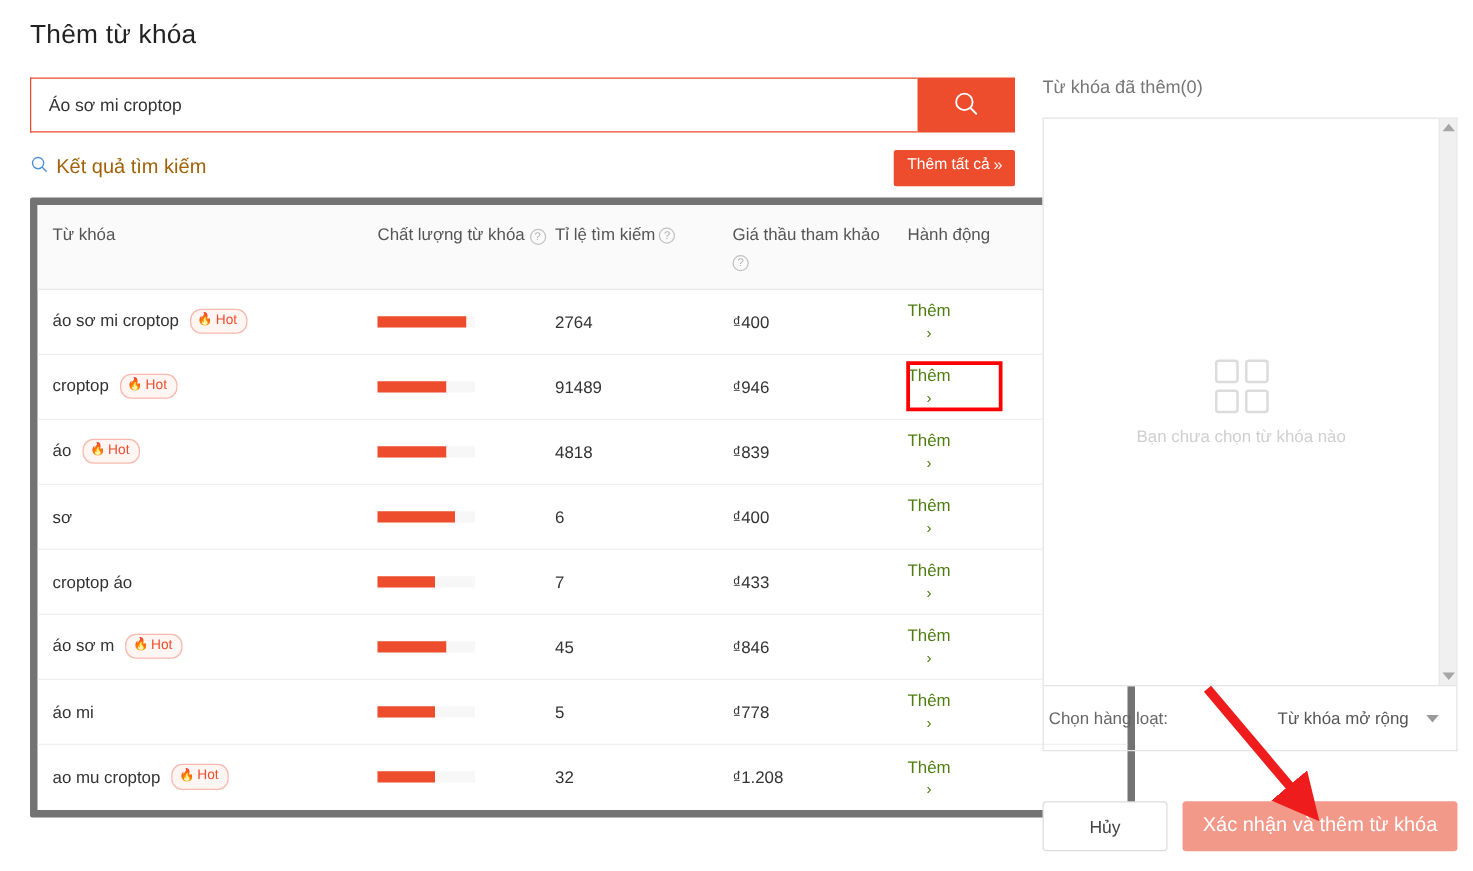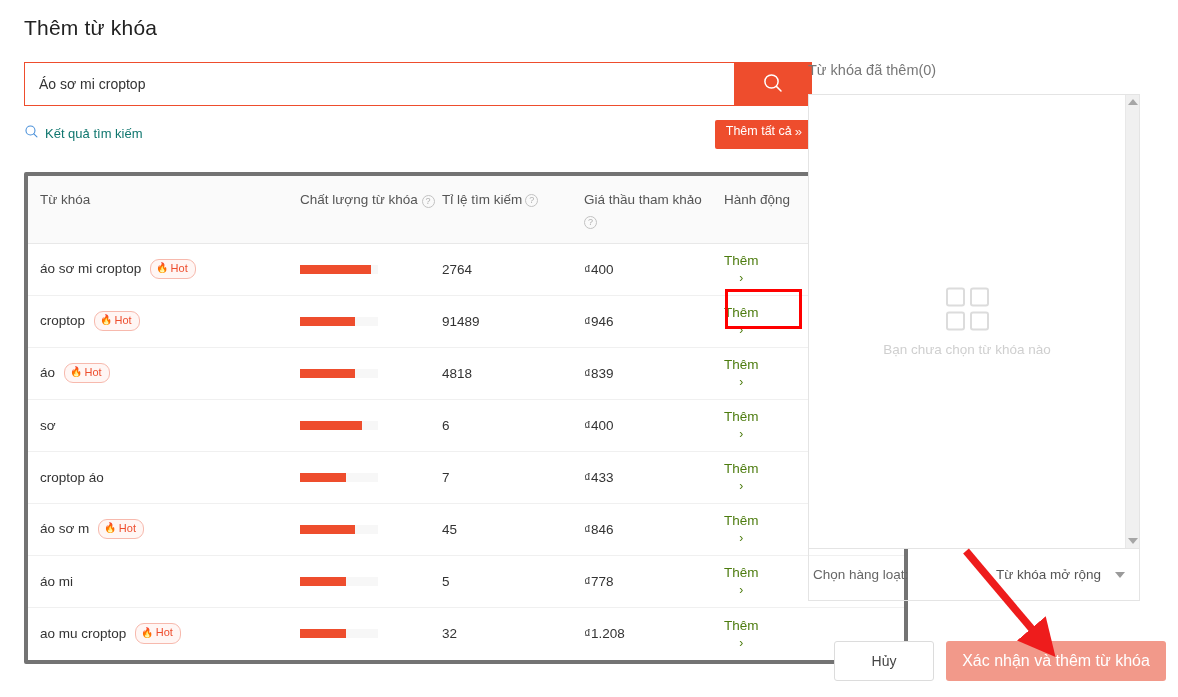--- a/index.html
+++ b/index.html
@@ -35,36 +35,36 @@
     cursor: pointer; display: flex; align-items: center; justify-content: center;
     padding: 0;
   }
 
   .result-row {
     position: relative; margin-top: 14px; height: 28px;
   }
   .result-label {
     position: absolute; left: 0; top: 4px;
     display: flex; align-items: center; gap: 6px;
-    font-size: 13px; color: #0f766e;
+    font-size: 16px; color: #a16207;
   }
   .add-all-btn {
     position: absolute; right: 0; top: 0;
     background: #ee4d2d; color: #fff; border: none;
     font-size: 12.5px; padding: 5px 10px 10px 11px; border-radius: 2px;
     cursor: pointer; line-height: 1.1;
     font-family: "Liberation Sans", sans-serif;
     display: flex; align-items: center; gap: 3px;
   }
   .add-all-btn .chev2 { font-size: 13px; opacity: .92; }
 
   
   .kw-table {
-    margin-top: 24px; width: 884px;
-    border: 4px solid #737373; border-radius: 2px;
+    margin-top: 10px; width: 884px;
+    border: 6px solid #737373; border-radius: 2px;
     background: #fff; overflow: hidden;
   }
   .thead {
     display: flex; background: #fafafa;
     border-bottom: 1px solid #e8e8e8;
     padding: 14px 0 12px 0;
   }
   .thead .th {
     font-size: 13.5px; color: #555; line-height: 1.5;
     padding-right: 6px;
@@ -113,21 +113,21 @@
 
   
   .ann-box {
     position: absolute; left: 701px; top: 227px;
     width: 77px; height: 40px;
     border: 3px solid #ff0000; background: transparent;
     pointer-events: none;
   }
 
   
-  .right-col { position: absolute; left: 808px; top: 62px; width: 320px; }
+  .right-col { position: absolute; left: 834px; top: 62px; width: 320px; }
   .right-title { font-size: 14.5px; color: #777; margin-bottom: 16px; }
 
   .added-box {
     position: relative; width: 332px; height: 455px;
     border: 1px solid #e4e4e4; background: #fff;
   }
   .empty-state {
     position: absolute; left: 0; right: 14px; top: 50%;
     transform: translateY(-50%);
     display: flex; flex-direction: column; align-items: center; gap: 11px; justify-content: flex-end;

